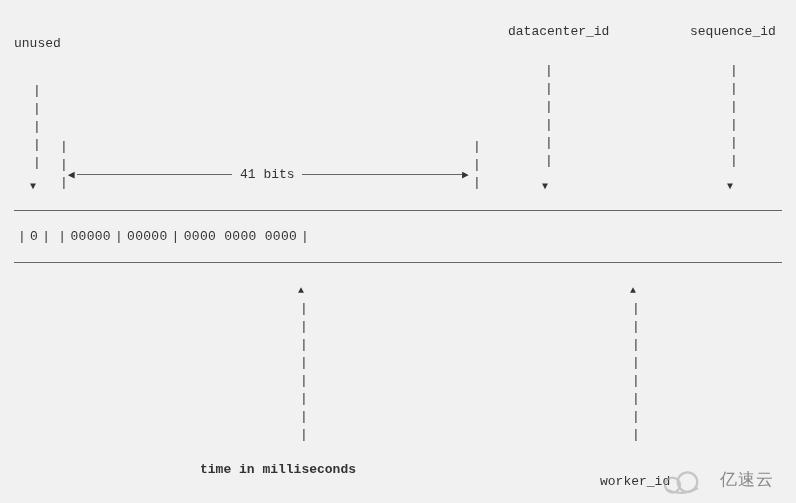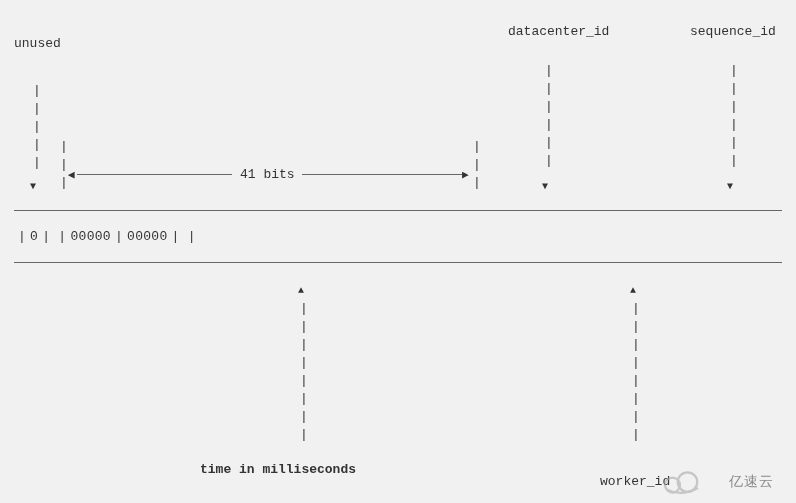--- a/index.html
+++ b/index.html
@@ -57,21 +57,21 @@
     right: 88px;
     width: 50px;
     height: 30px;
     opacity: 0.6;
   }
   .watermark-text {
     position: absolute;
     bottom: 12px;
     right: 22px;
     font-family: sans-serif;
-    font-size: 14px;
+    font-size: 17px;
     color: #888;
     letter-spacing: 1px;
   }
   .hline {
     position: absolute;
     height: 0;
     border-top: 1px solid #666;
   }
   .lt { position: absolute; font-size: 11px; }
 </style>
@@ -134,20 +134,21 @@
 
 <div class="field-row" style="left:14px; top:229px;">
   <span class="pipe">|</span>
   <span>0</span>
   <span class="pipe">|</span>
   <span class="pipe">|</span>
   <span>00000</span>
   <span class="pipe">|</span>
   <span>00000</span>
   <span class="pipe">|</span>
+  <span>0000 0000 0000</span>
   <span class="pipe">|</span>
 </div>
 
 <span class="arrow-up" style="left:298px; top:285px;">▲</span>
 <div class="dash-col" style="left:300px; top:300px;">
   <span class="dash">|</span>
   <span class="dash">|</span>
   <span class="dash">|</span>
   <span class="dash">|</span>
   <span class="dash">|</span>

